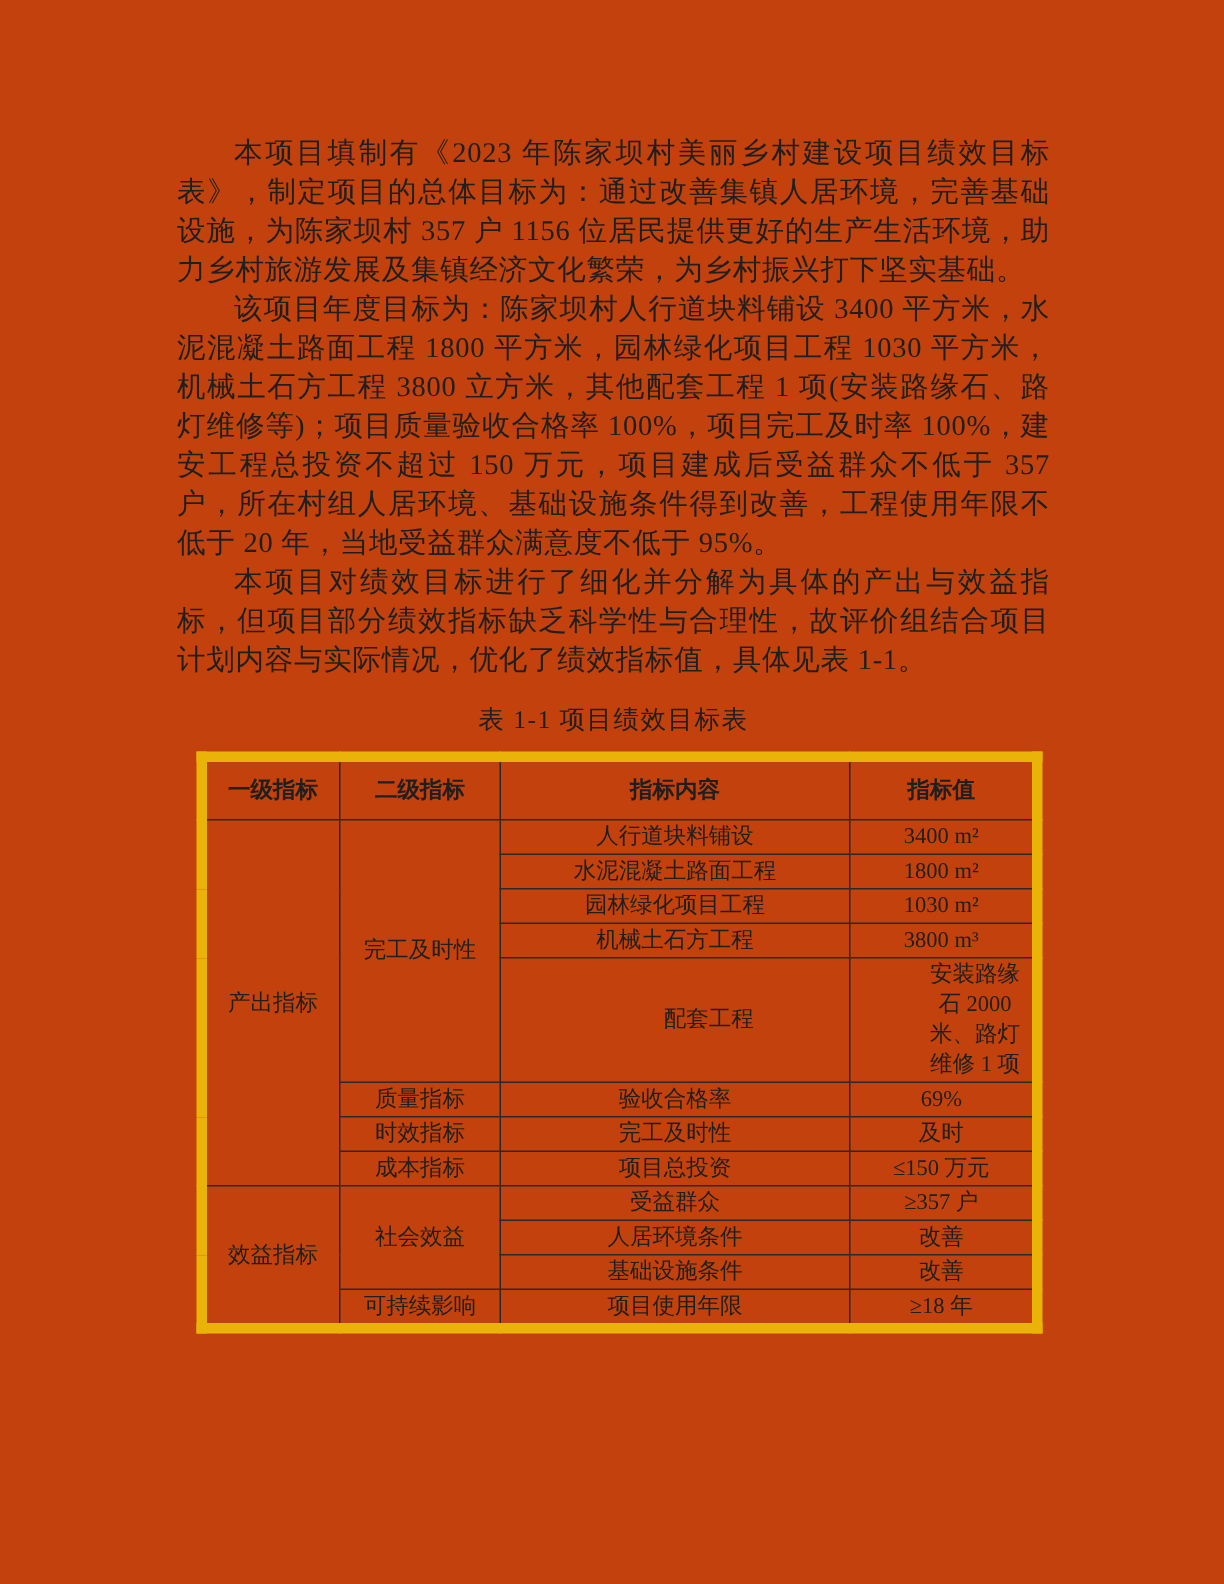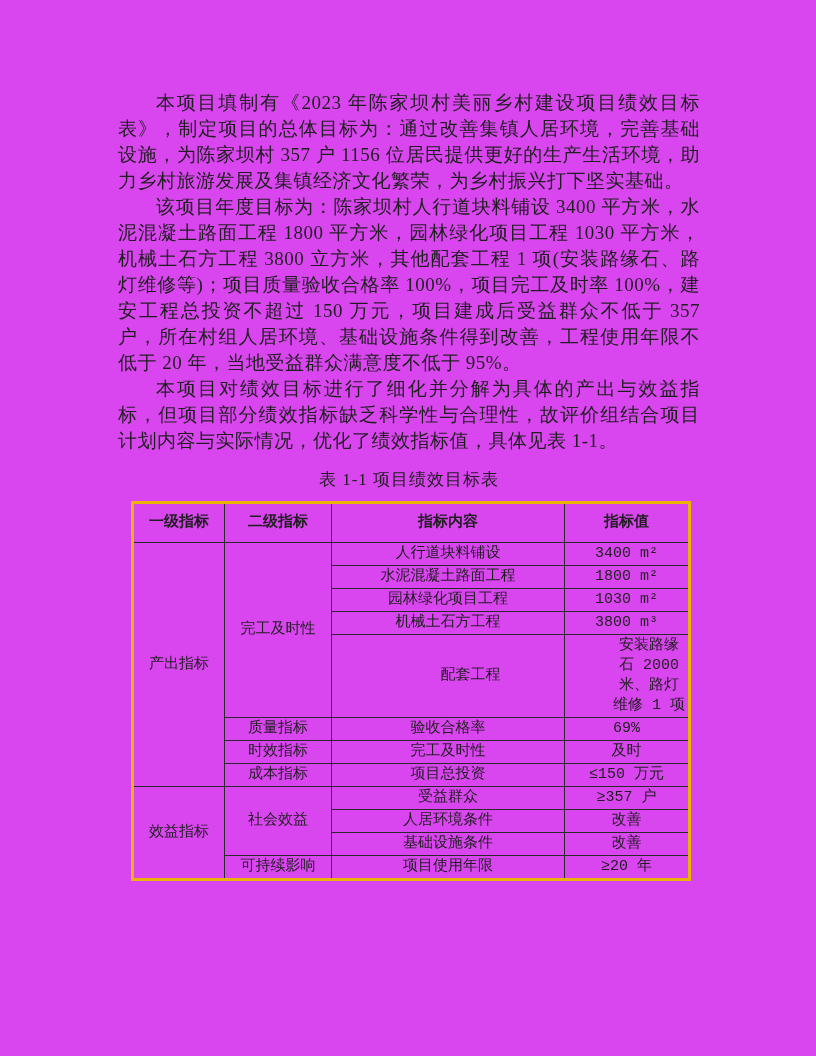--- a/index.html
+++ b/index.html
@@ -1,21 +1,21 @@
 <!DOCTYPE html>
 <html><head>
 <meta charset="utf-8">
 <style>
   html, body { margin: 0; padding: 0; background: #ffffff; }
   .page {
     position: relative;
     width: 816px;
     height: 1056px;
     margin: 0 auto;
-    background: #d946ef;
+    background: #c2410c;
     overflow: hidden;
     font-family: "Liberation Serif", "DejaVu Serif", serif;
     color: #1f1f1f;
   }
   .text-block {
     position: absolute;
     top: 90px;
     left: 118px;
     width: 582px;
   }
@@ -33,22 +33,22 @@
     font-size: 17px;
     font-weight: normal;
     font-family: "Liberation Serif", "DejaVu Serif", serif;
     letter-spacing: 1px;
   }
   table.perf {
     border-collapse: collapse;
     margin-left: 13px;
     width: 557px;
     table-layout: fixed;
-    border: 3px solid #eab308;
-    font-family: Liberation Mono, monospace;
+    border: 7px solid #eab308;
+    font-family: Liberation Serif, serif;
   }
   table.perf th, table.perf td {
     border: 1px solid #2a2a2a;
     text-align: center;
     vertical-align: middle;
     font-size: 15px;
     line-height: 20px;
     padding: 1px 3px;
     overflow: hidden;
   }
@@ -136,18 +136,18 @@
           <td>人居环境条件</td>
           <td>改善</td>
         </tr>
         <tr class="body-row">
           <td>基础设施条件</td>
           <td>改善</td>
         </tr>
         <tr class="body-row">
           <td>可持续影响</td>
           <td>项目使用年限</td>
-          <td>≥20 年</td>
+          <td>≥18 年</td>
         </tr>
       </tbody>
     </table>
   </div>
 </div>
 
 </body></html>

